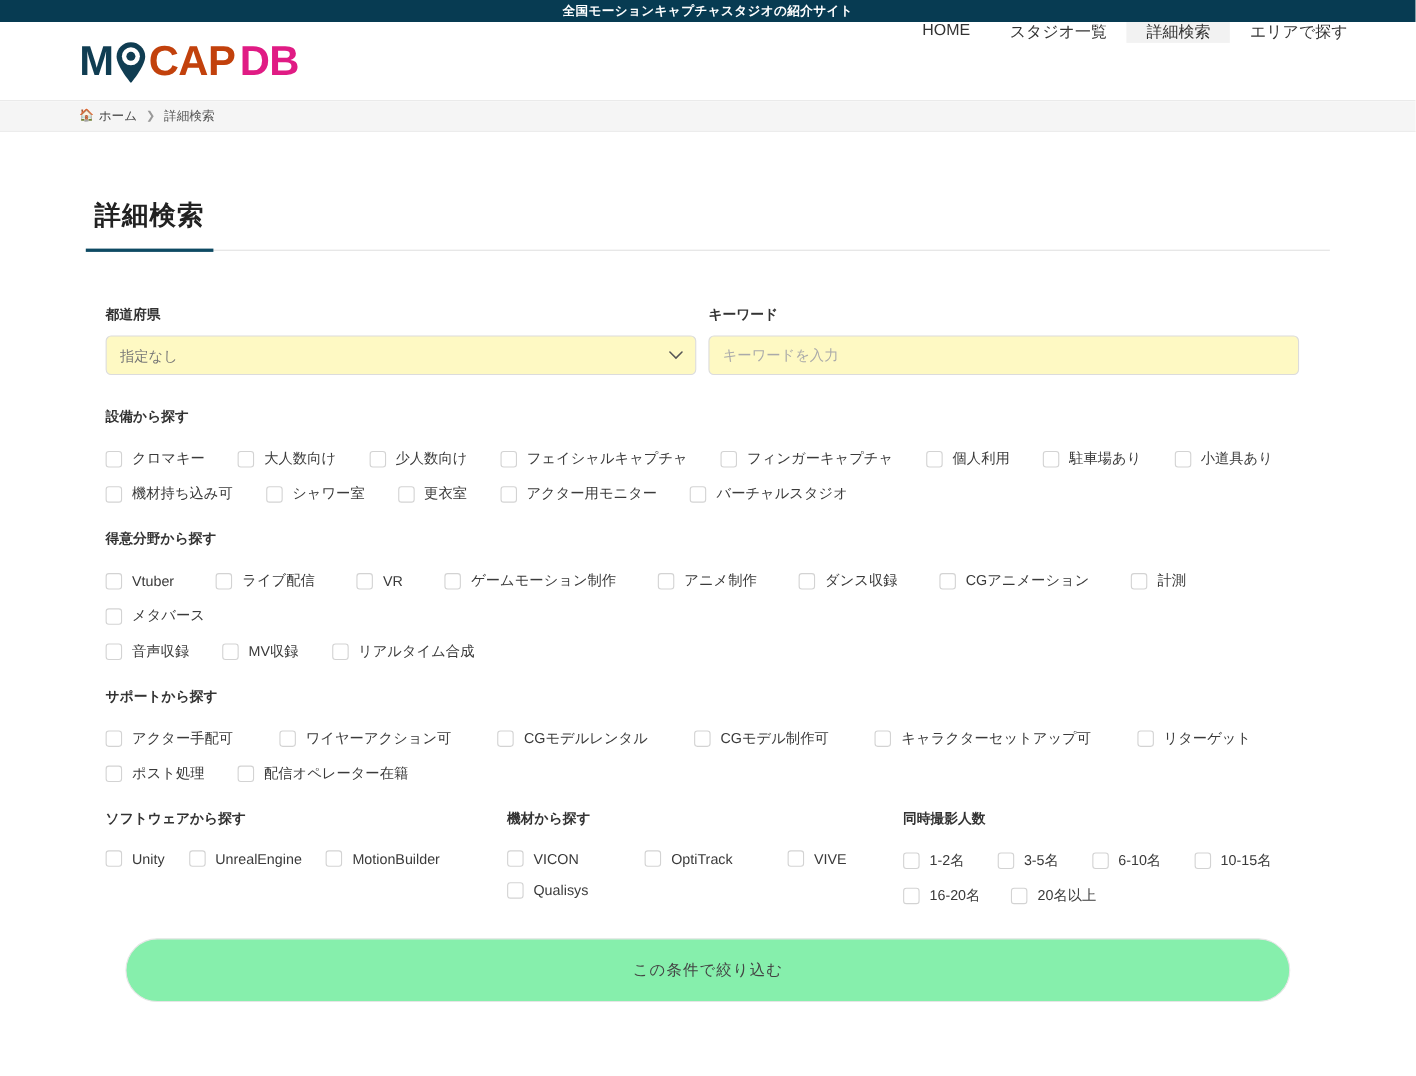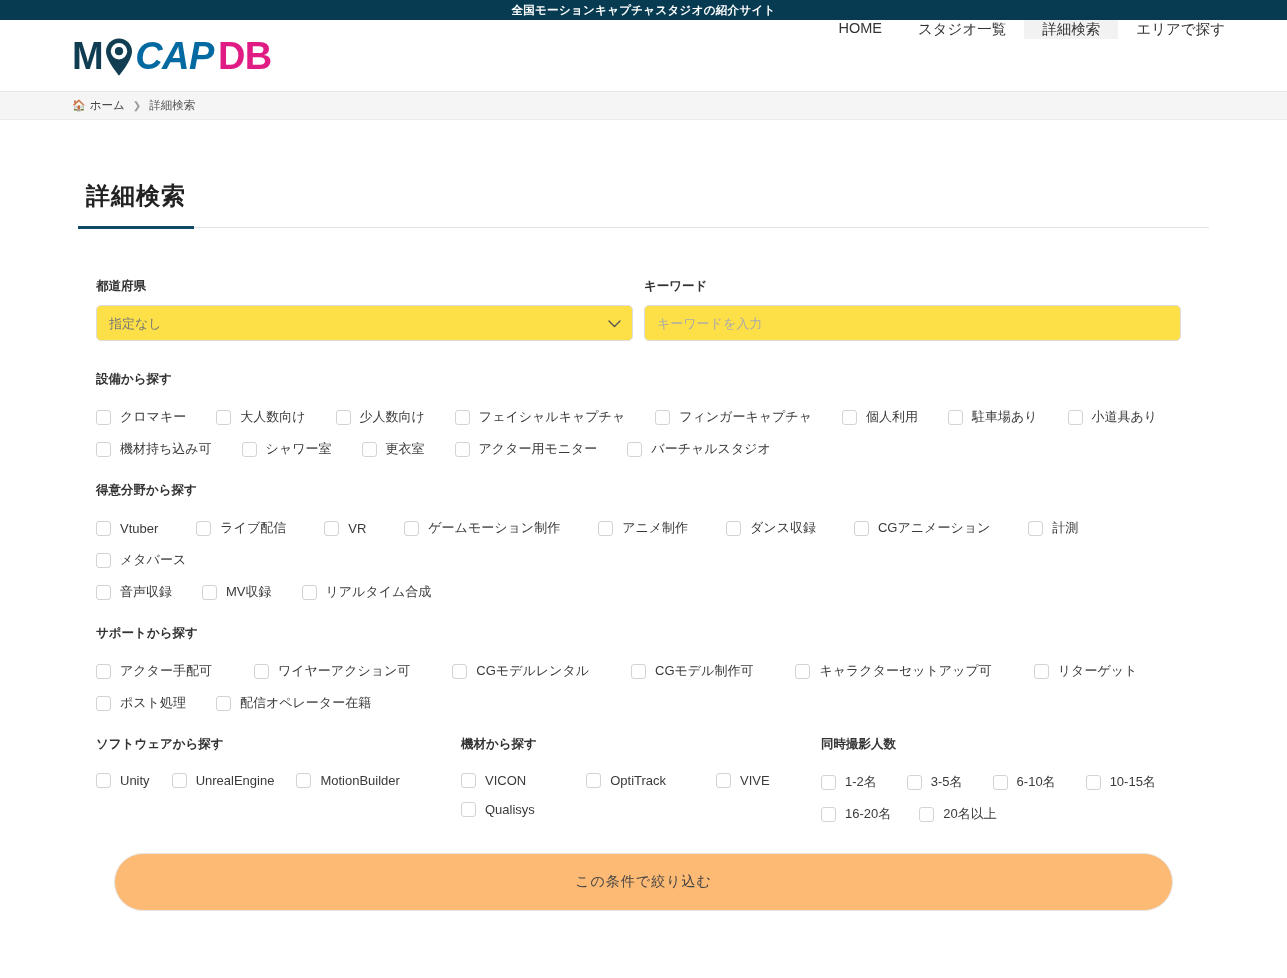--- a/index.html
+++ b/index.html
@@ -43,21 +43,21 @@
   }
   .logo-text {
     font-size: 38px;
     font-weight: bold;
     letter-spacing: -0.5px;
     line-height: 1;
     display: flex;
     align-items: center;
   }
   .logo-m { color: #103d52; }
-  .logo-cap { color: #0369a1; font-style: italic; }
+  .logo-cap { color: #c2410c; }
   .logo-db { color: #e01b84; margin-left: 4px; }
   .pin-wrap {
     position: relative;
     width: 30px;
     height: 44px;
     margin: 0 1px;
     display: inline-block;
   }
   .pin-svg { position: absolute; top: 3px; left: 0; }
 
@@ -131,25 +131,25 @@
     font-weight: bold;
     color: #333333;
     margin-bottom: 10px;
   }
   .select-wrap { position: relative; }
   select.control, input.control {
     width: 100%;
     height: 36px;
     border: 1px solid #dcdcdc;
     border-radius: 5px;
-    background: #fde047;
+    background: #fef9c3;
     padding: 0 12px;
     font-size: 13px;
     color: #777777;
-    font-family: Liberation Sans, sans-serif;
+    font-family: Liberation Serif, serif;
     outline: none;
     appearance: none;
     -webkit-appearance: none;
   }
   input.control::placeholder { color: #aaaaaa; }
   .chev {
     position: absolute;
     right: 12px;
     top: 50%;
     transform: translateY(-50%);
@@ -209,21 +209,21 @@
   .col3 { flex: 1; }
   .cols .group-title { margin-bottom: 14px; }
   .cols .cb { margin-right: 22px; }
 
   
   .submit-wrap { margin-top: 30px; padding: 0 18px 0 18px; }
   .submit-btn {
     display: block;
     width: 100%;
     height: 58px;
-    background: #fdba74;
+    background: #86efac;
     border: 1px solid #e6e6e6;
     border-radius: 30px;
     font-family: inherit;
     font-size: 14px;
     color: #444444;
     cursor: pointer;
     letter-spacing: 1px;
   }
 </style>
 </head>

